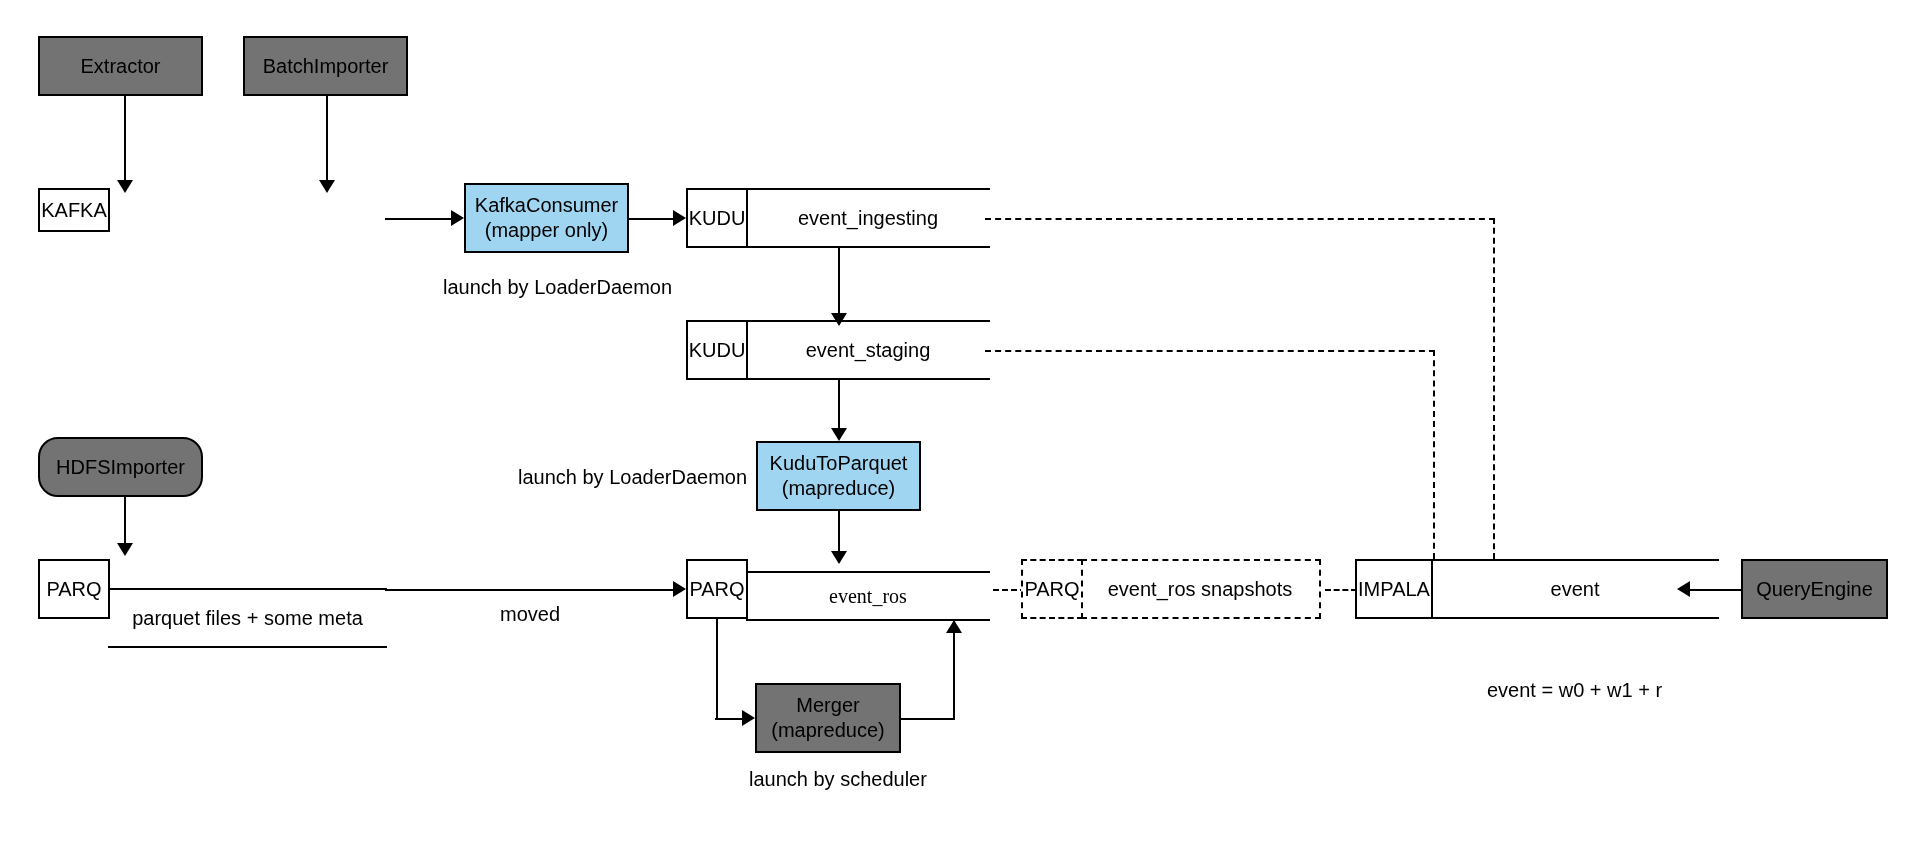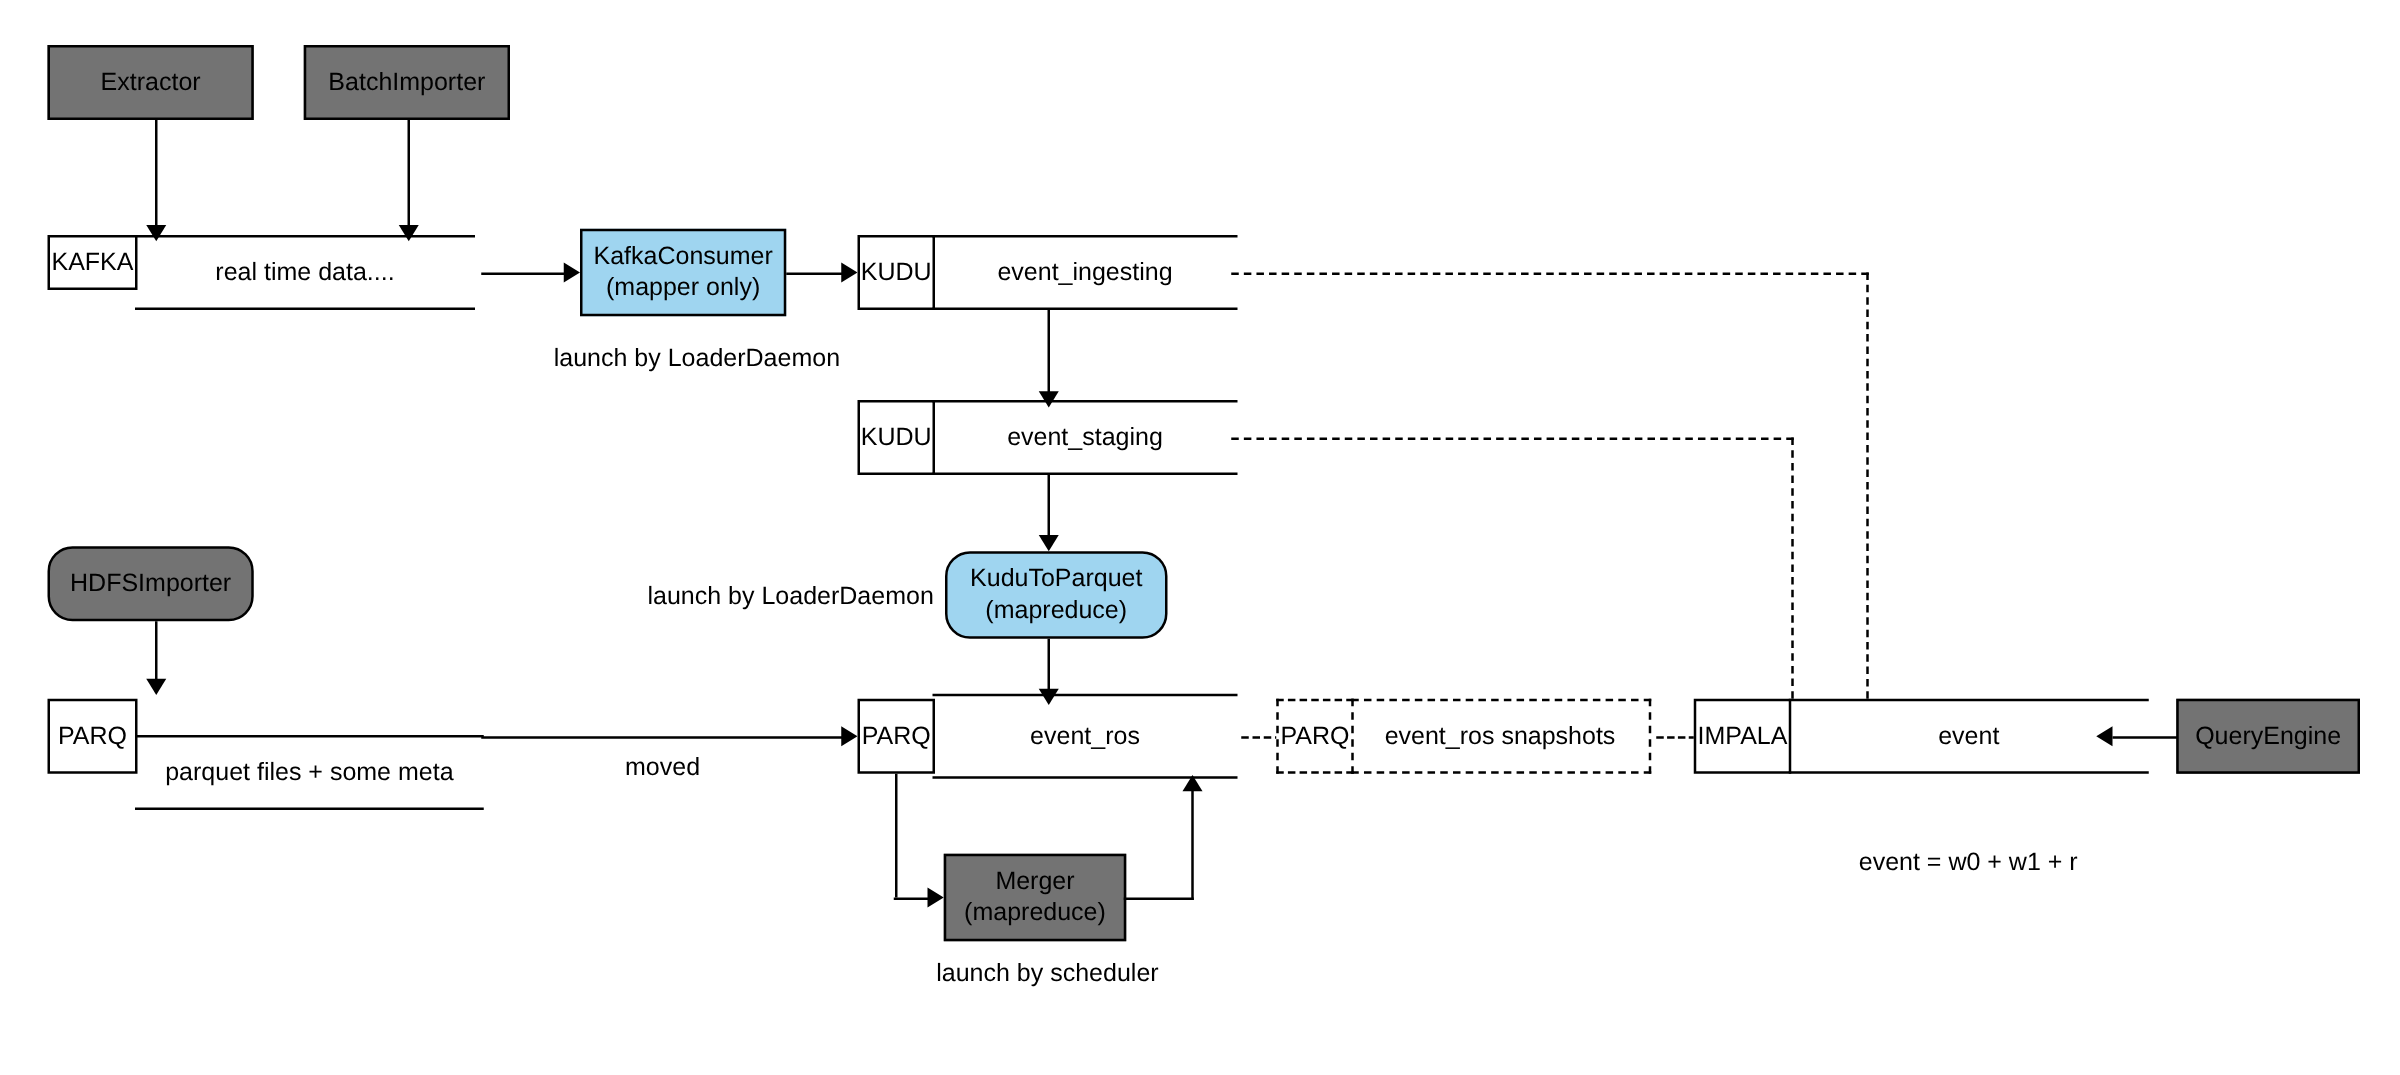--- a/index.html
+++ b/index.html
@@ -130,21 +130,20 @@
   <div class="pbox" style="left:243px; top:36px; width:165px; height:60px;">BatchImporter</div>
 
 
   <div class="vline" style="left:124px; top:96px; height:92px;"></div>
   <div class="arrow-d" style="left:117px; top:180px;"></div>
 
   <div class="vline" style="left:326px; top:96px; height:92px;"></div>
   <div class="arrow-d" style="left:319px; top:180px;"></div>
 
   <div class="tcell" style="left:38px; top:188px; width:72px; height:44px;">KAFKA</div>
-  <div class="tbody" style="left:108px; top:188px; width:272px; height:60px;">real time data....</div>
 
   <div class="hline" style="left:385px; top:218px; width:72px;"></div>
   <div class="arrow-r" style="left:451px; top:210px;"></div>
 
   <div class="pbox blue" style="left:464px; top:183px; width:165px; height:70px;">KafkaConsumer
 (mapper only)</div>
   <div class="cap" style="left:443px; top:276px;">launch by LoaderDaemon</div>
 
   <div class="hline" style="left:629px; top:218px; width:50px;"></div>
   <div class="arrow-r" style="left:673px; top:210px;"></div>
@@ -160,40 +159,40 @@
 
   <div class="tcell" style="left:686px; top:320px; width:62px; height:60px;">KUDU</div>
   <div class="tbody" style="left:746px; top:320px; width:244px; height:60px;">event_staging</div>
 
   <div class="hdash" style="left:985px; top:350px; width:450px;"></div>
   <div class="vdash" style="left:1433px; top:350px; height:209px;"></div>
 
   <div class="vline" style="left:838px; top:380px; height:56px;"></div>
   <div class="arrow-d" style="left:831px; top:428px;"></div>
 
-  <div class="pbox blue" style="left:756px; top:441px; width:178px; height:70px;border-radius:20px;">KuduToParquet
+  <div class="pbox blue" style="left:756px; top:441px; width:165px; height:70px;">KuduToParquet
 (mapreduce)</div>
   <div class="cap" style="left:518px; top:466px;">launch by LoaderDaemon</div>
 
   <div class="vline" style="left:838px; top:511px; height:48px;"></div>
   <div class="arrow-d" style="left:831px; top:551px;"></div>
 
   <div class="pbox" style="left:38px; top:437px; width:165px; height:60px;border-radius:20px;">HDFSImporter</div>
   <div class="vline" style="left:124px; top:497px; height:52px;"></div>
   <div class="arrow-d" style="left:117px; top:543px;"></div>
 
   <div class="tcell" style="left:38px; top:559px; width:72px; height:60px;">PARQ</div>
   <div class="tbody" style="left:108px; top:588px; width:279px; height:60px;">parquet files + some meta</div>
 
   <div class="hline" style="left:385px; top:589px; width:292px;"></div>
   <div class="arrow-r" style="left:673px; top:581px;"></div>
   <div class="cap" style="left:500px; top:603px;">moved</div>
 
   <div class="tcell" style="left:686px; top:559px; width:62px; height:60px;">PARQ</div>
-  <div class="tbody" style="left:746px; top:555px; width:244px; height:68px;">event_ros</div>
+  <div class="tbody" style="left:746px; top:571px; width:244px; height:50px;font-family:Liberation Serif, serif;">event_ros</div>
 
   <div class="hdash" style="left:993px; top:589px; width:33px;"></div>
 
   <div class="vline" style="left:716px; top:619px; height:99px;"></div>
   <div class="hline" style="left:715px; top:718px; width:32px;"></div>
   <div class="arrow-r" style="left:742px; top:710px;"></div>
 
   <div class="pbox" style="left:755px; top:683px; width:146px; height:70px;">Merger
 (mapreduce)</div>
   <div class="cap" style="left:749px; top:768px;">launch by scheduler</div>

